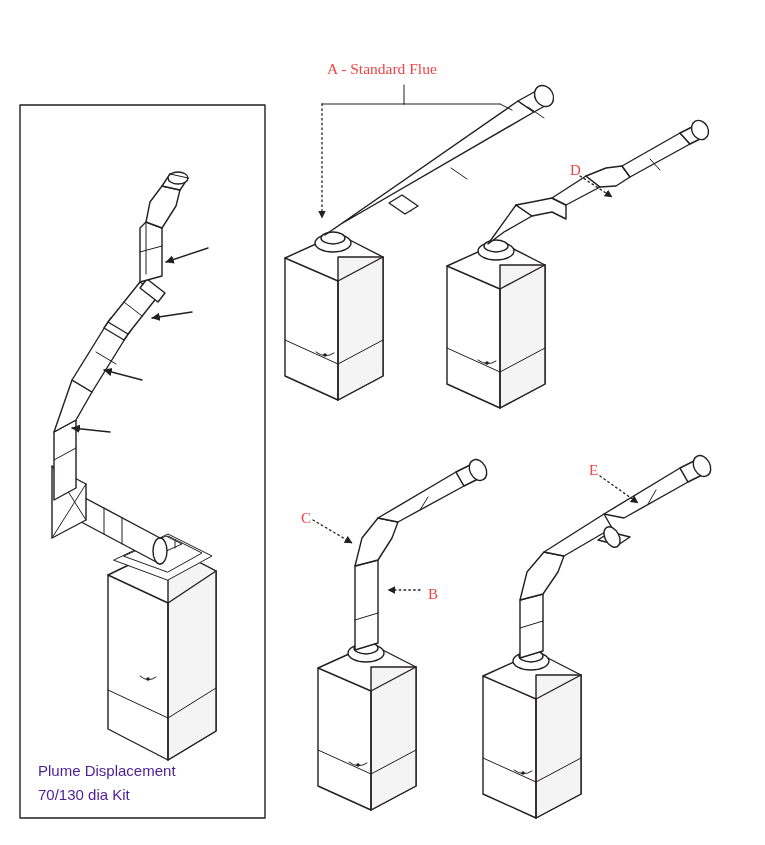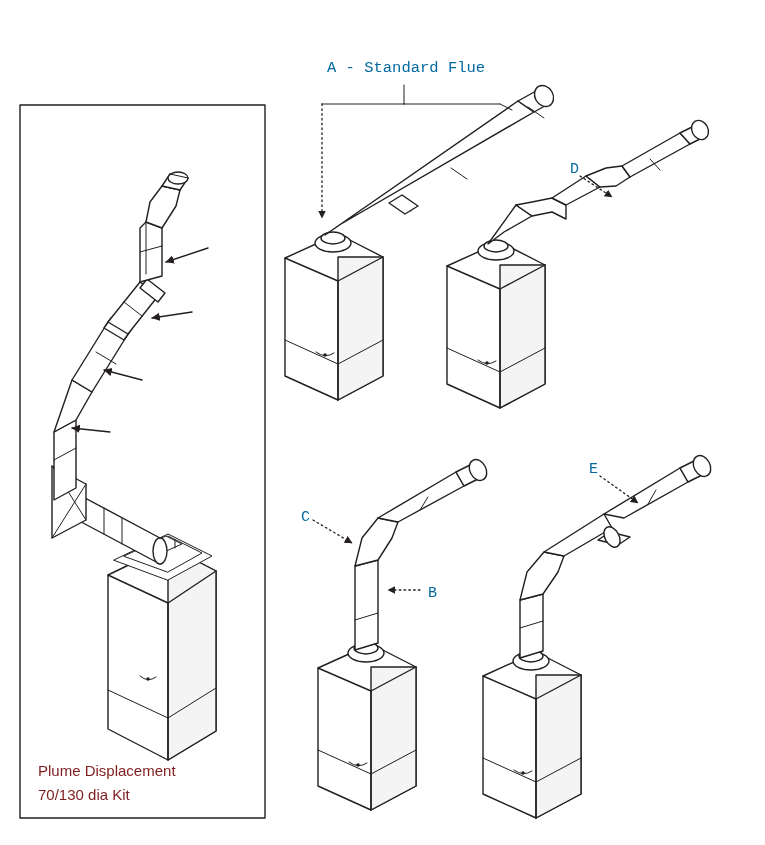--- a/index.html
+++ b/index.html
@@ -20,33 +20,33 @@
   }
   .svg-layer {
     position: absolute;
     left: 0;
     top: 0;
     width: 765px;
     height: 845px;
   }
   .label {
     position: absolute;
-    font-family: Liberation Mono, monospace;
+    font-family: Liberation Serif, serif;
     font-size: 15px;
-    color: #0369a1;
+    color: #ef4444;
     white-space: pre;
     line-height: 1.25;
   }
   .label.big {
     font-size: 15.5px;
   }
   .panel-caption {
     position: absolute;
     font-size: 15px;
-    color: #7f1d1d;
+    color: #4c1d95;
     line-height: 1.4;
     white-space: pre;
   }
 </style>
 </head>
 <body>
 
 <div id="page">
 
   <svg class="svg-layer" viewBox="0 0 765 845">

